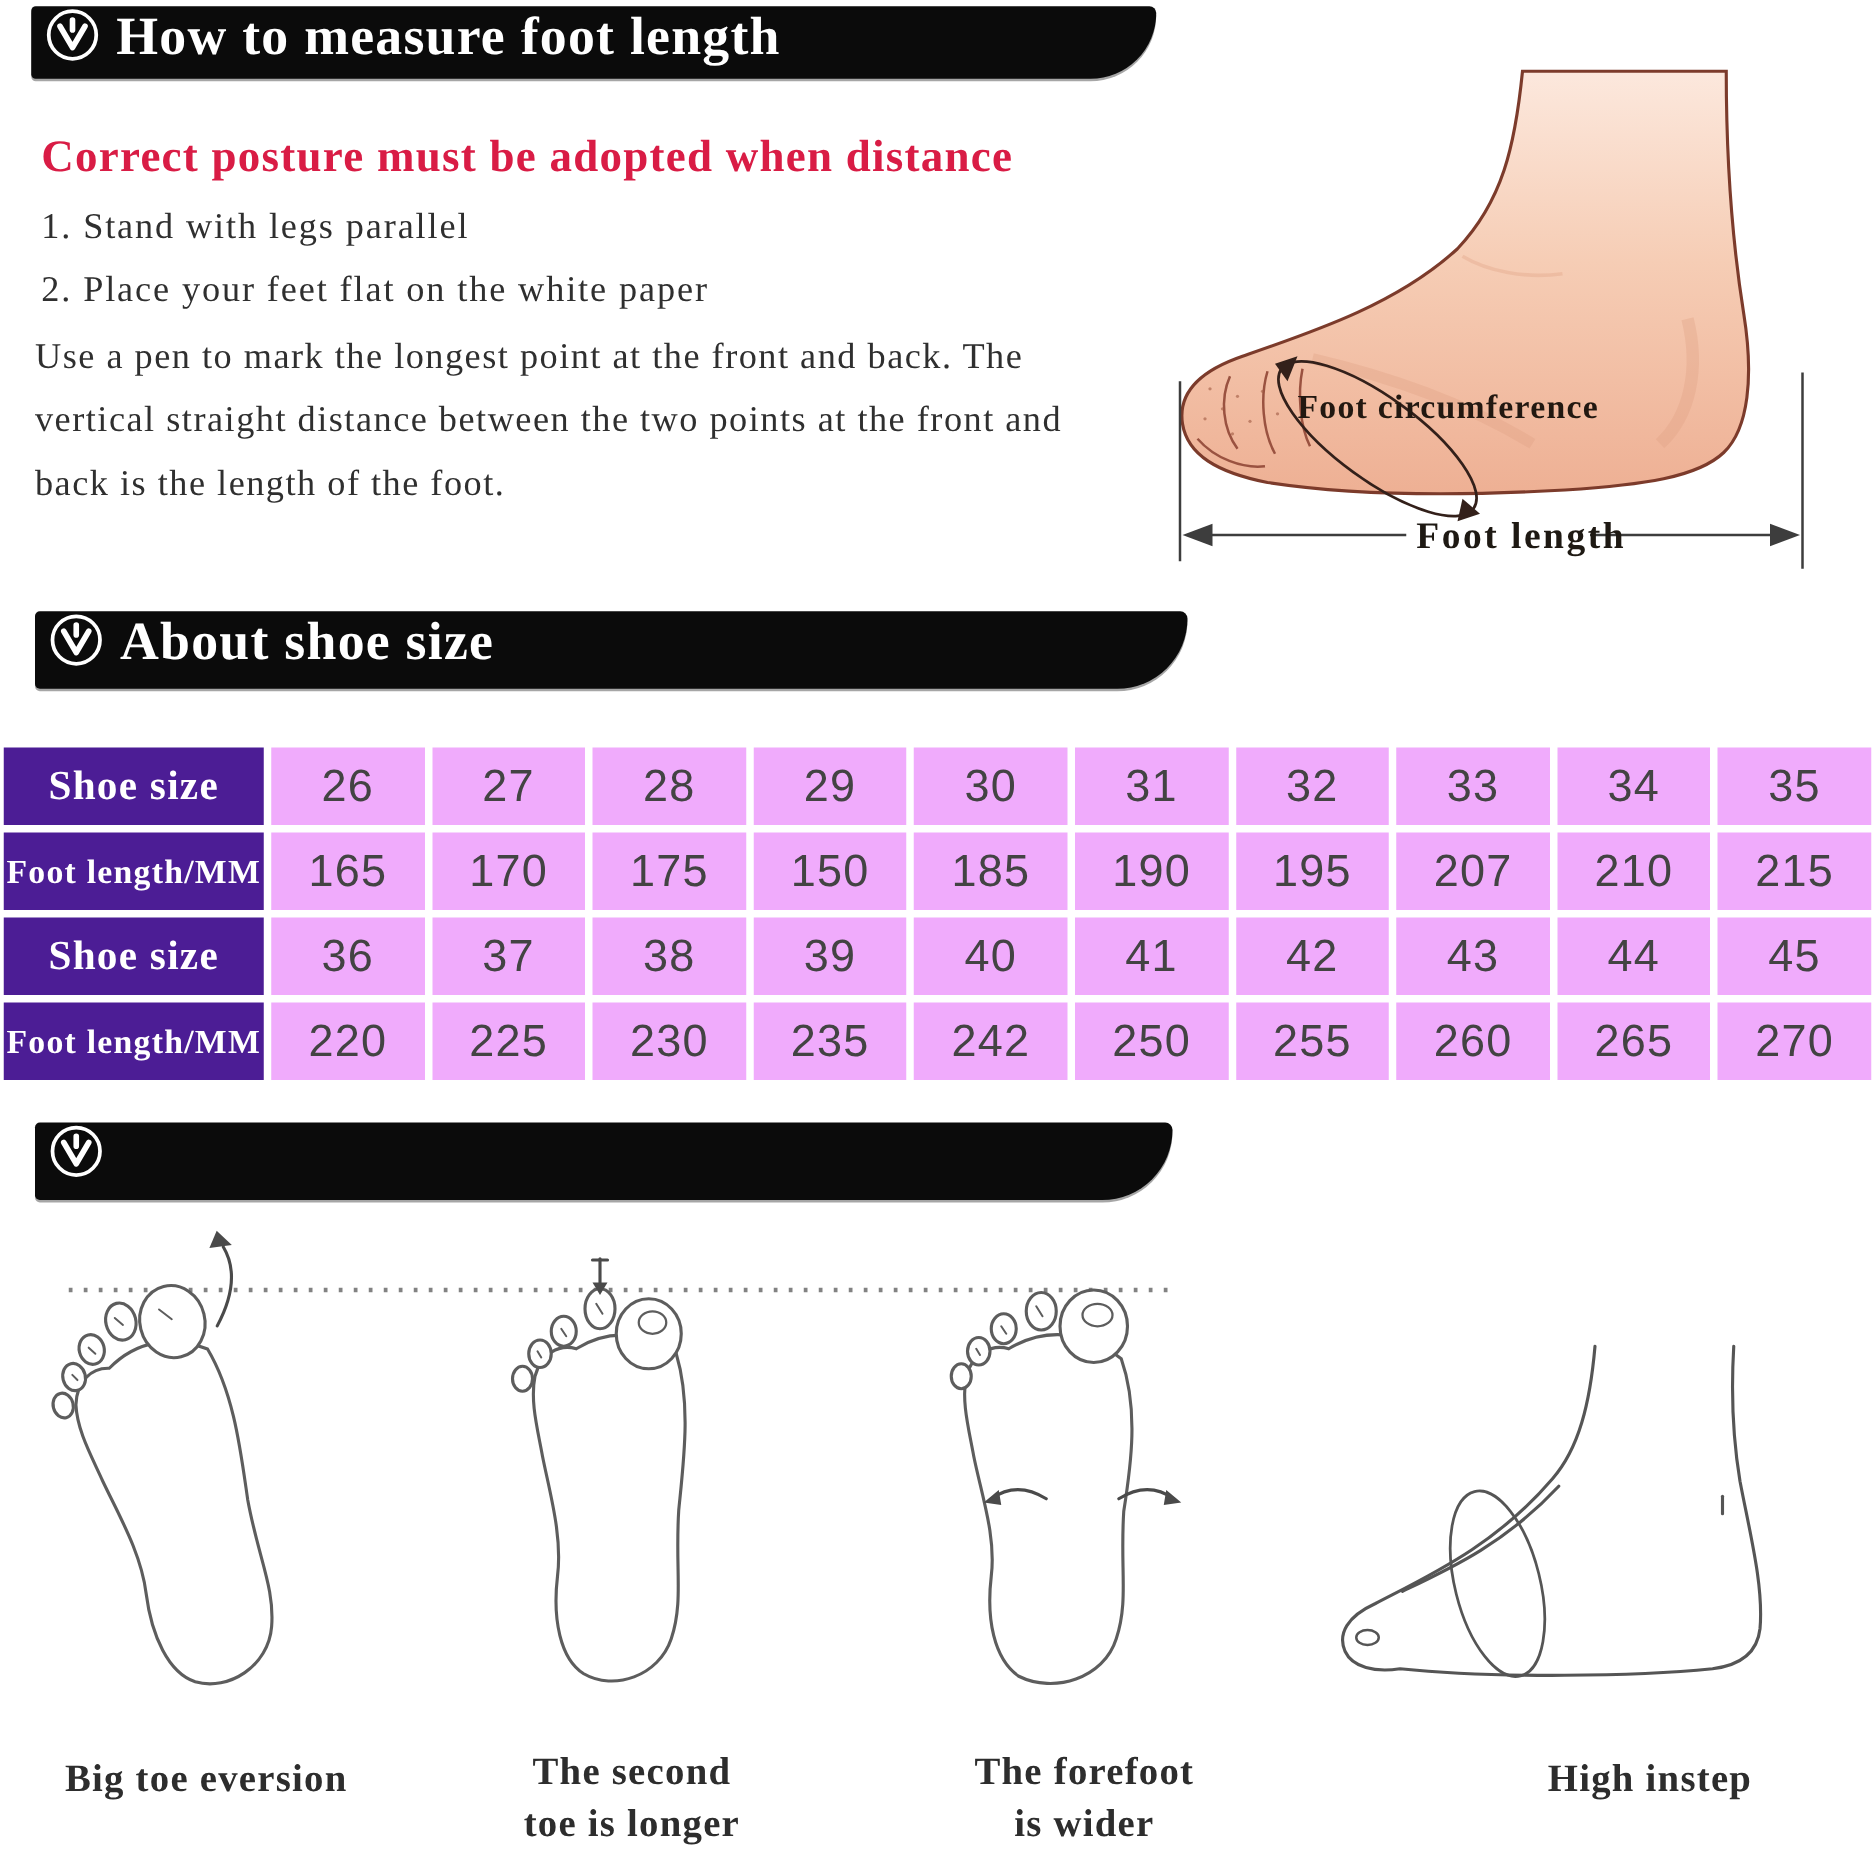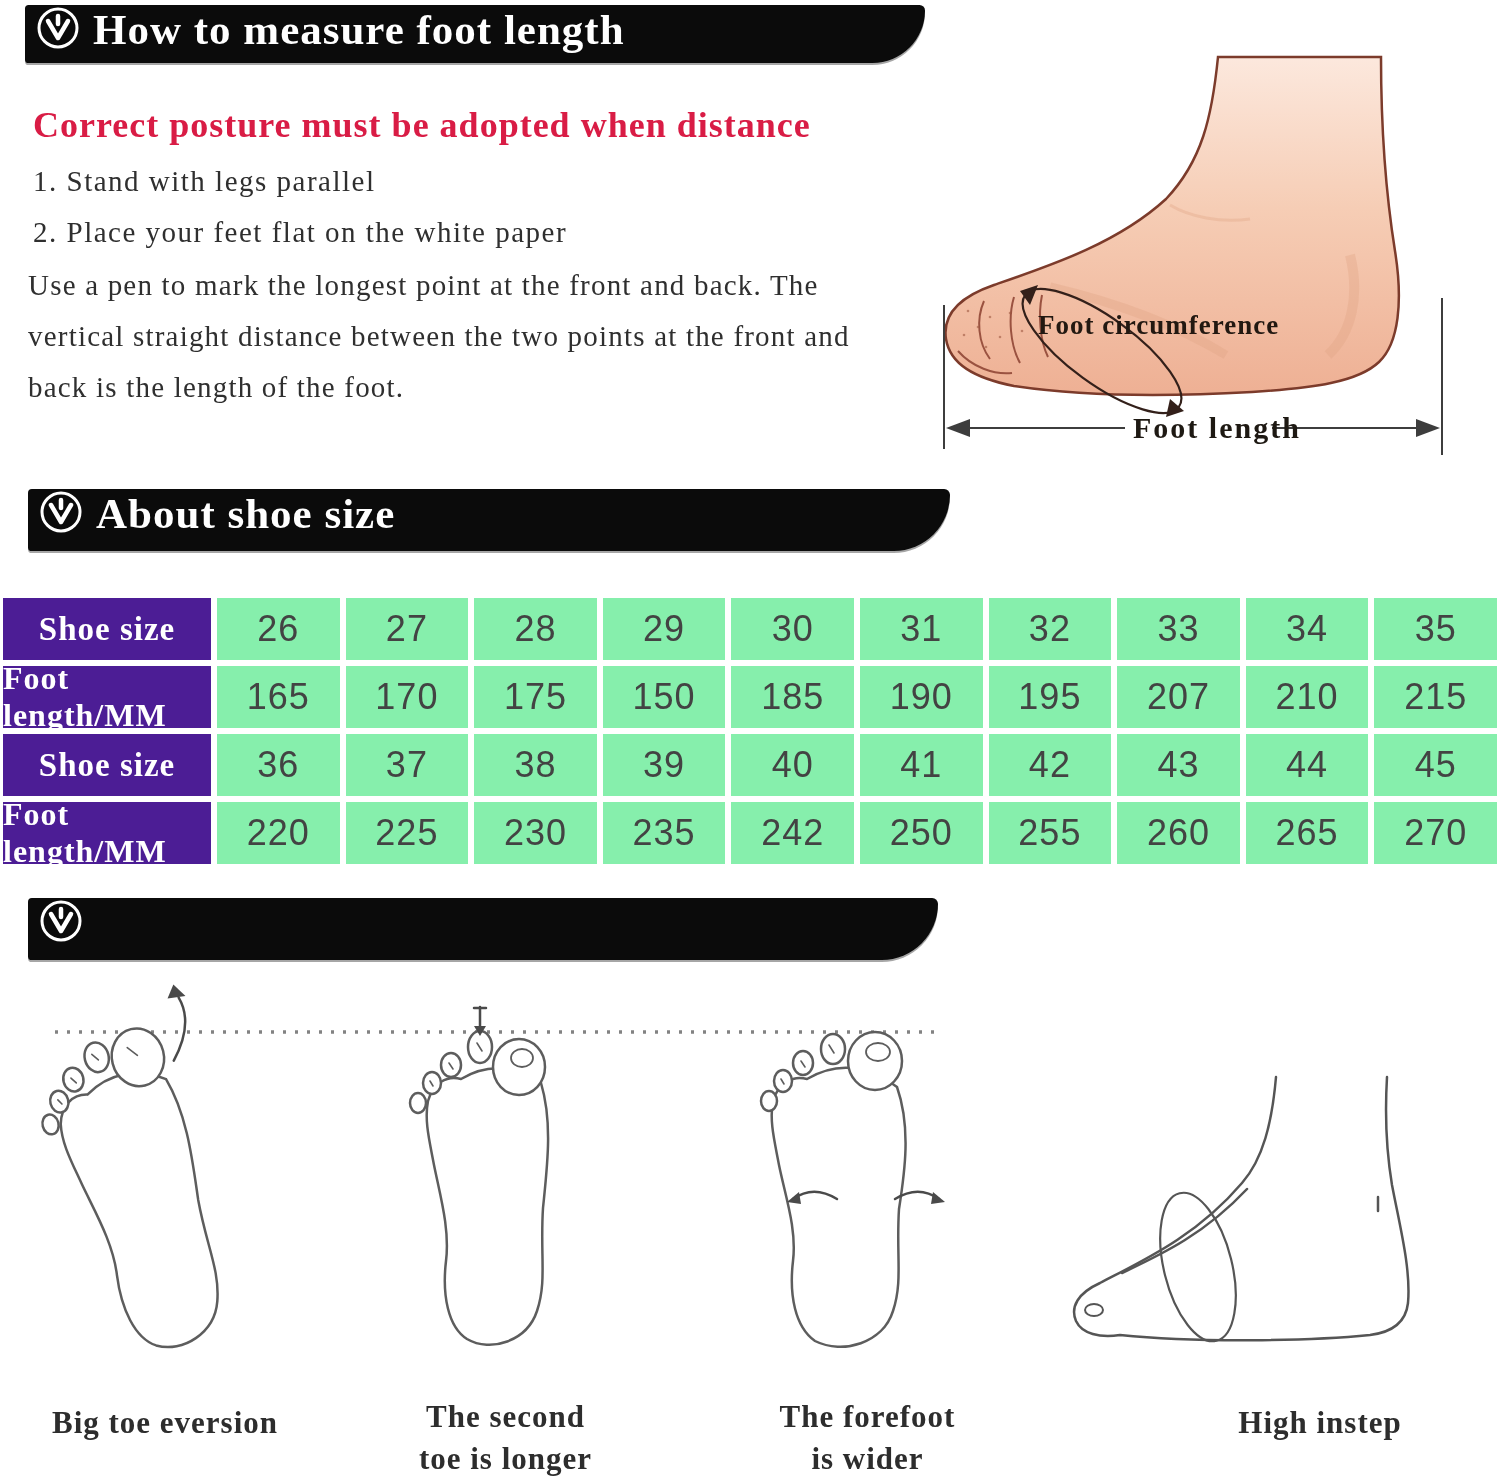--- a/index.html
+++ b/index.html
@@ -33,23 +33,23 @@
     display:grid;grid-template-columns:208px repeat(10,1fr);
     grid-auto-rows:62px;gap:6px;
   }
   .size-table .cell{
     display:flex;align-items:center;justify-content:center;
   }
   .size-table .rowlab{
     background:#4c1d95;color:#fff;font-weight:bold;font-size:33px;
     font-family:"Liberation Serif", serif;letter-spacing:1px;
   }
-  .size-table .rowlab.small{font-size:32px;}
+  .size-table .rowlab.small{font-size:27px;}
   .size-table .val{
-    background:#86efac;color:#434343;font-size:36px;letter-spacing:1px;
+    background:#f0abfc;color:#434343;font-size:36px;letter-spacing:1px;
     font-family:"Liberation Sans", sans-serif;
   }
   
   .caption{
     position:absolute;text-align:center;font-weight:bold;
     font-size:31px;line-height:42px;color:#2d2d2d;letter-spacing:1px;
   }
   .caption span{display:block;}
   svg{display:block;overflow:visible;}
   svg text{font-family:"Liberation Serif", serif;}

